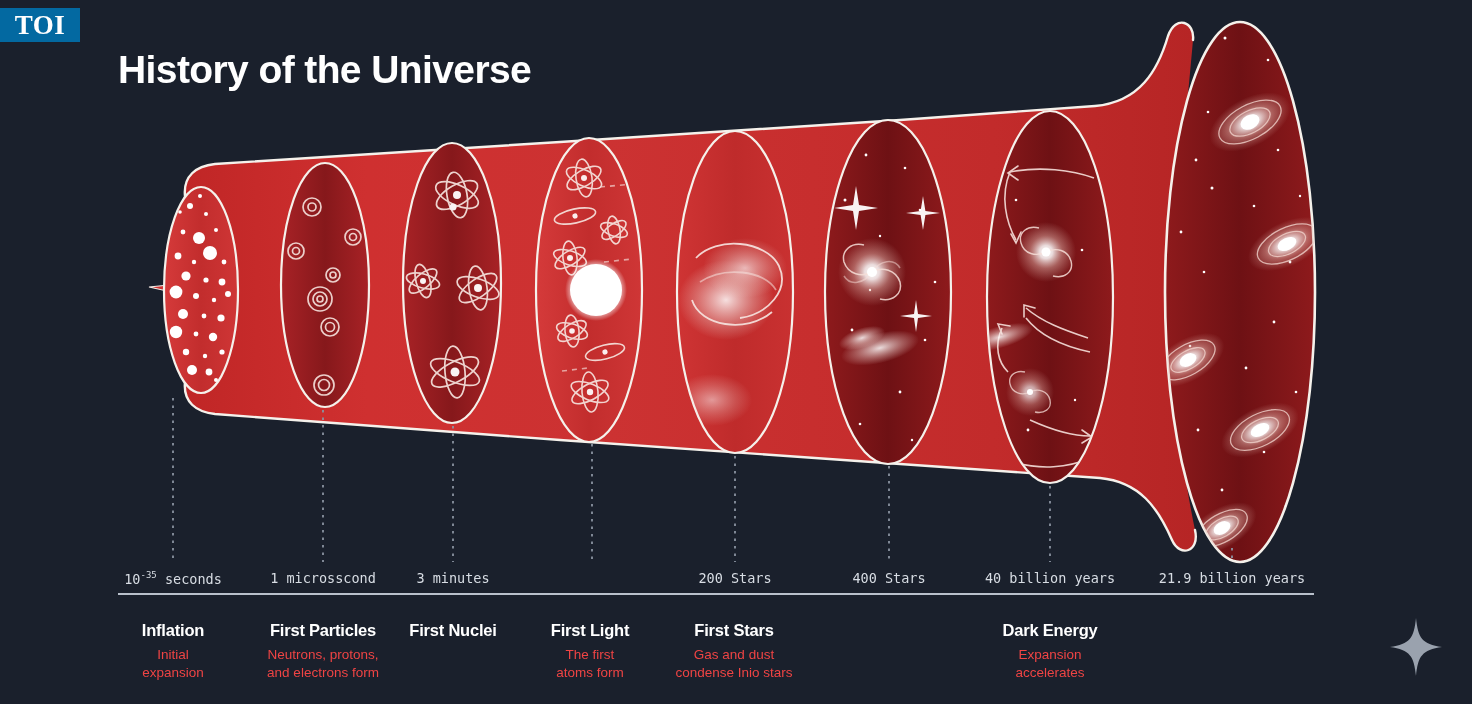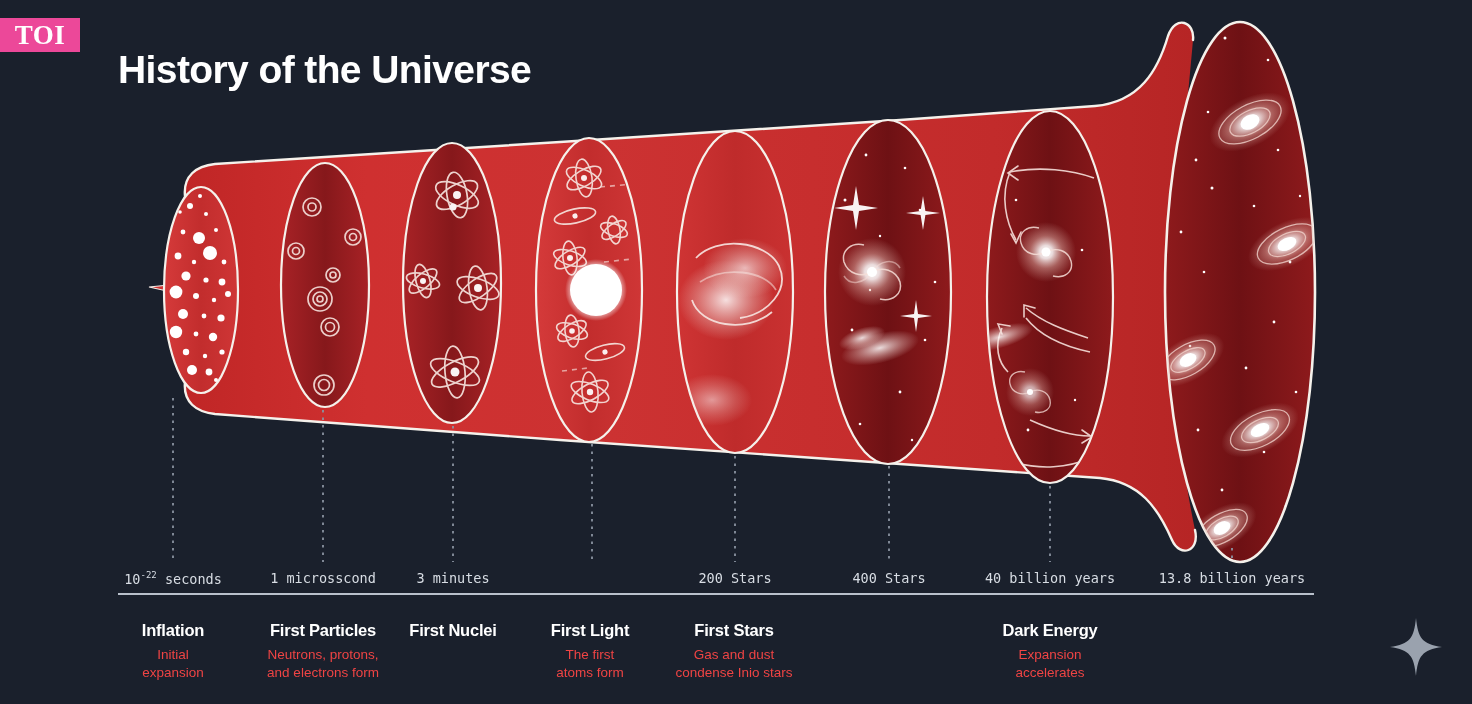--- a/index.html
+++ b/index.html
@@ -6,23 +6,23 @@
   * { margin:0; padding:0; box-sizing:border-box; }
   html,body{
     width:1472px; height:704px; overflow:hidden;
     background:#1a202c;
     font-family:"Liberation Sans", sans-serif;
   }
   #stage{ position:relative; width:1472px; height:704px; background:#1a202c; }
 
   
   .toi-logo{
-    position:absolute; left:0; top:18px;
+    position:absolute; left:0; top:8px;
     width:80px; height:34px;
-    background:#ec4899;
+    background:#0369a1;
     display:flex; align-items:center; justify-content:center;
     font-family:"Liberation Serif", serif;
     font-weight:700; font-size:27px; color:#ffffff;
     letter-spacing:0.5px; line-height:1;
   }
 
   
   .page-title{
     position:absolute; left:118px; top:50px;
     font-size:39px; font-weight:700; color:#ffffff;
@@ -499,28 +499,28 @@
       <line x1="323" y1="410" x2="323" y2="562"></line>
       <line x1="453" y1="426" x2="453" y2="562"></line>
       <line x1="592" y1="444" x2="592" y2="562"></line>
       <line x1="735" y1="456" x2="735" y2="562"></line>
       <line x1="889" y1="466" x2="889" y2="562"></line>
       <line x1="1050" y1="486" x2="1050" y2="562"></line>
       <line x1="1232" y1="548" x2="1232" y2="562"></line>
     </g>
   </svg>
 
-  <div class="time-label" style="left:173px"><span>10</span><sup>-22</sup><span> seconds</span></div>
+  <div class="time-label" style="left:173px"><span>10</span><sup>-35</sup><span> seconds</span></div>
   <div class="time-label" style="left:323px">1 microsscond</div>
   <div class="time-label" style="left:453px">3 minutes</div>
   <div class="time-label" style="left:592px"></div>
   <div class="time-label" style="left:735px">200 Stars</div>
   <div class="time-label" style="left:889px">400 Stars</div>
   <div class="time-label" style="left:1050px">40 billion years</div>
-  <div class="time-label" style="left:1232px">13.8 billion years</div>
+  <div class="time-label" style="left:1232px">21.9 billion years</div>
 
   <div class="divider"></div>
 
   <div class="col" style="left:173px">
     <div class="col-title">Inflation</div>
     <div class="col-desc">Initial
 expansion</div>
   </div>
   <div class="col" style="left:323px">
     <div class="col-title">First Particles</div>

